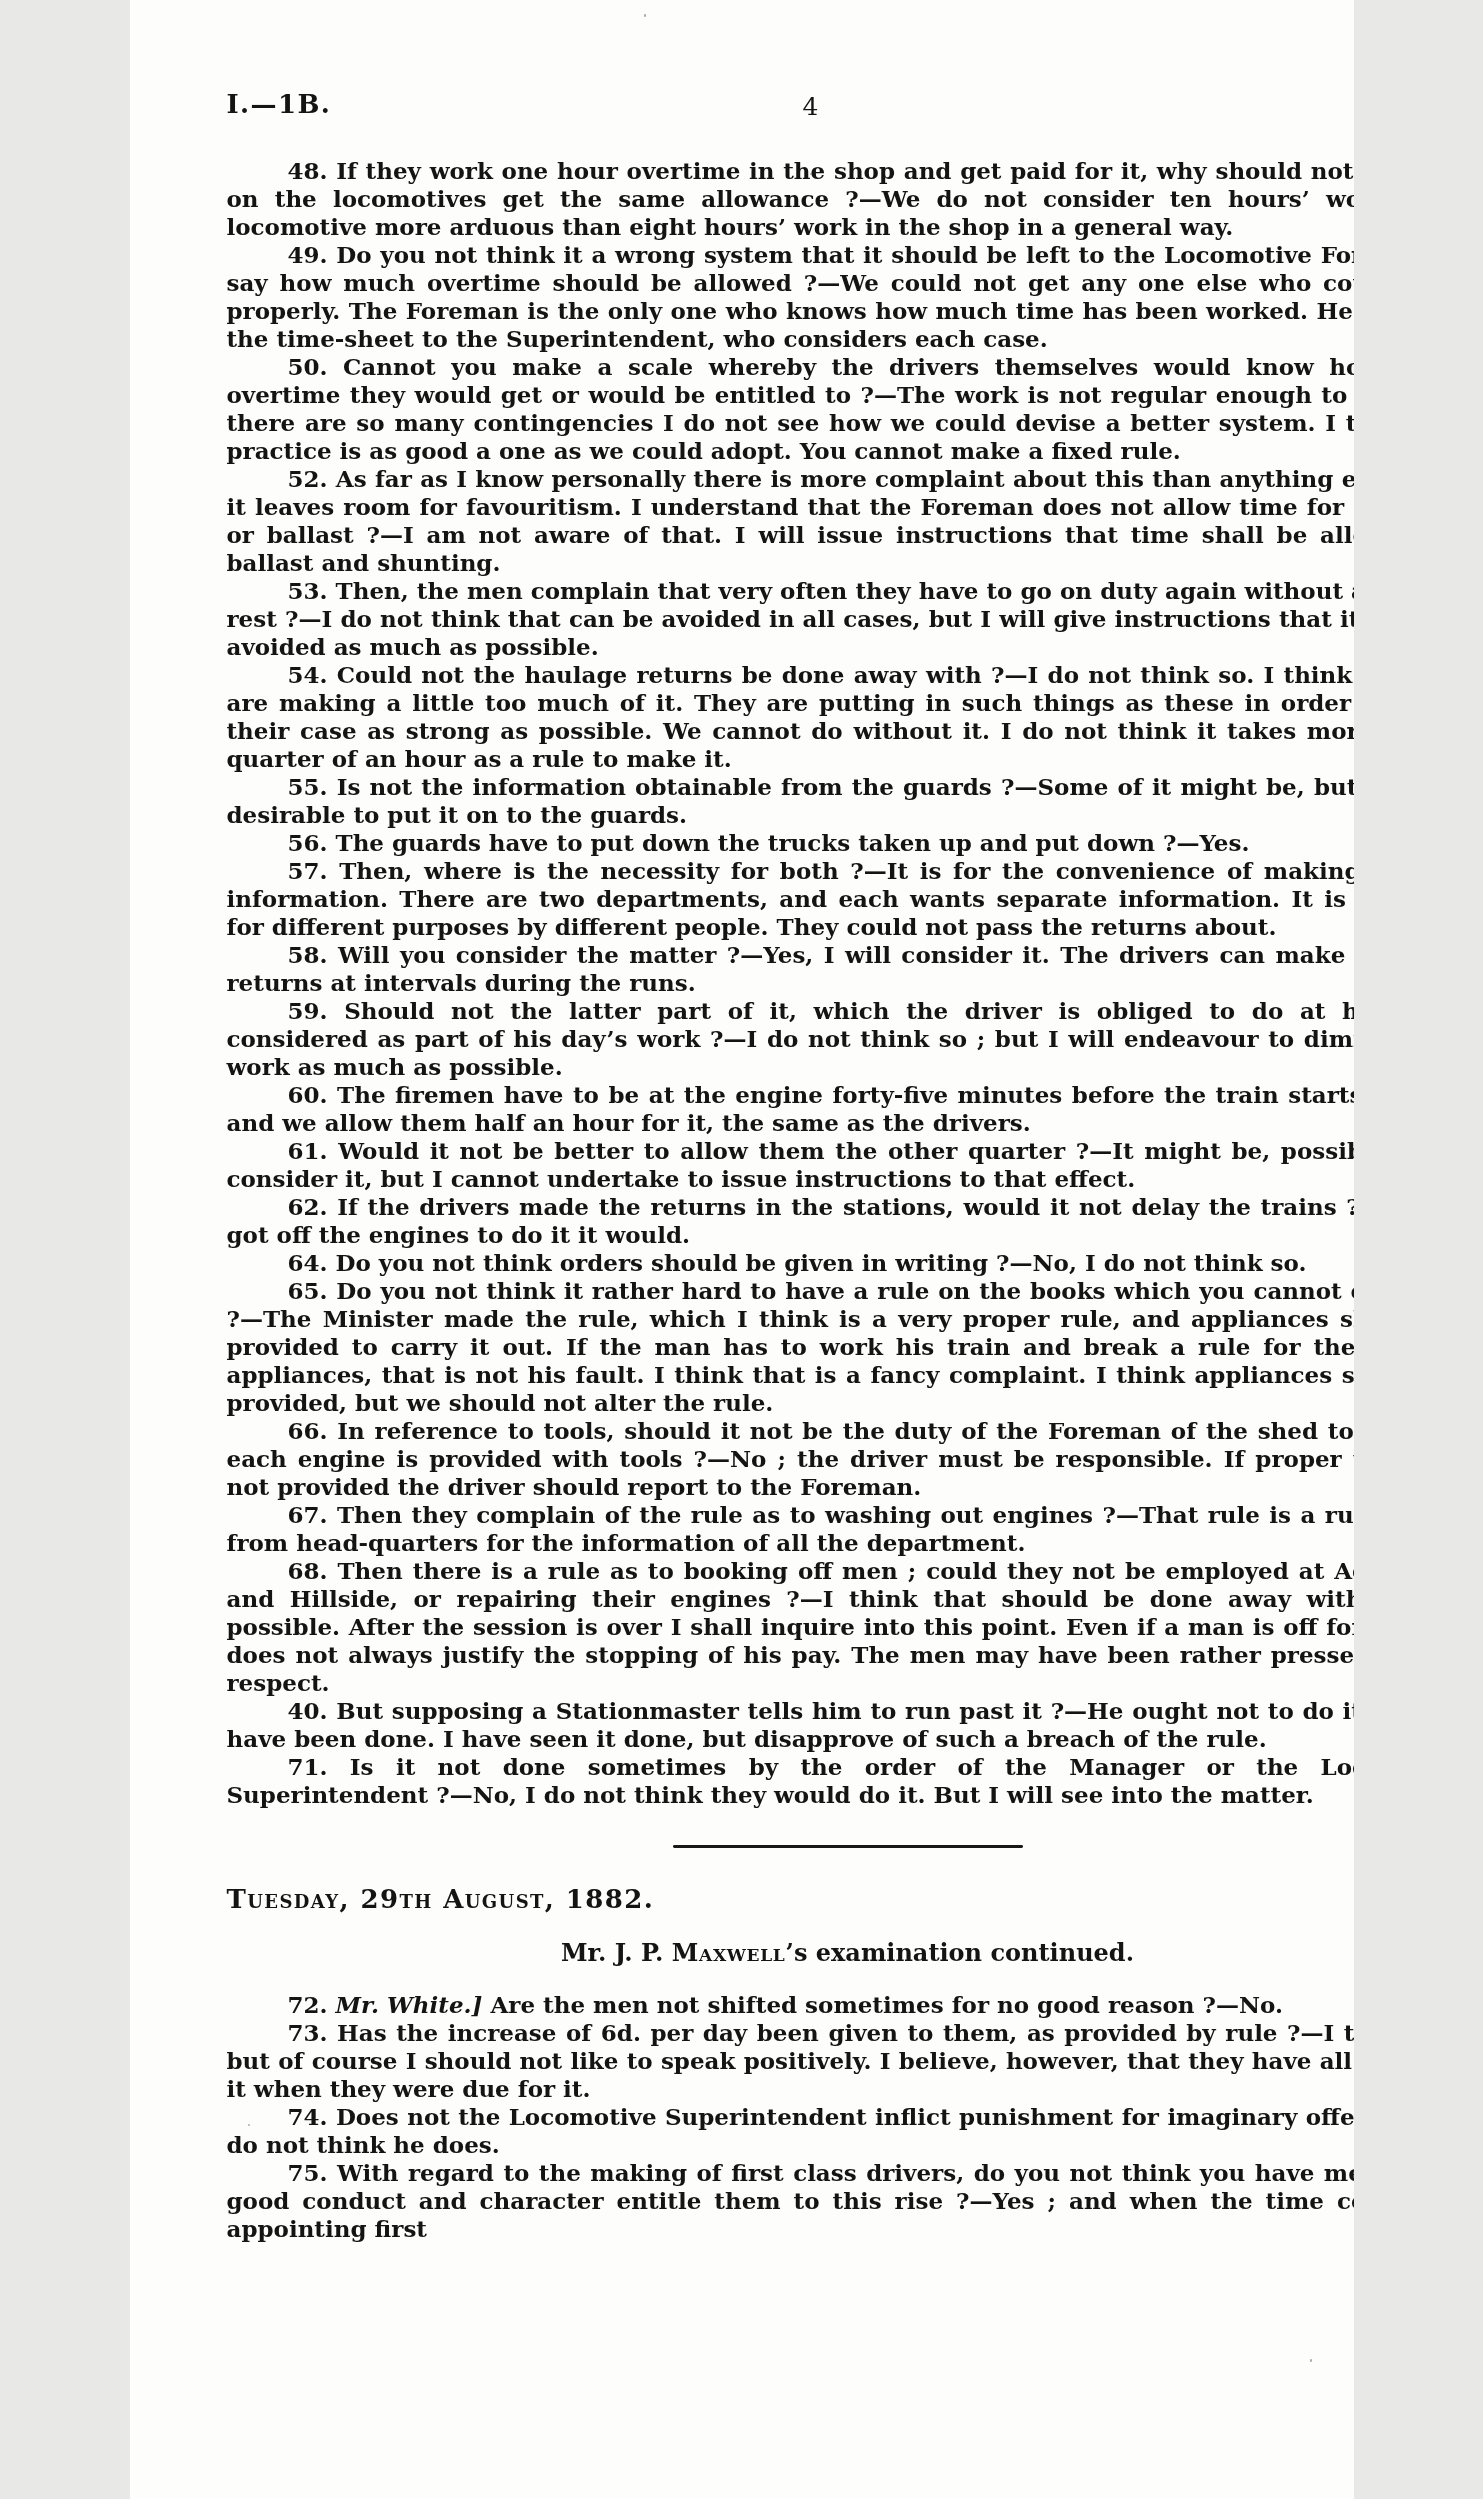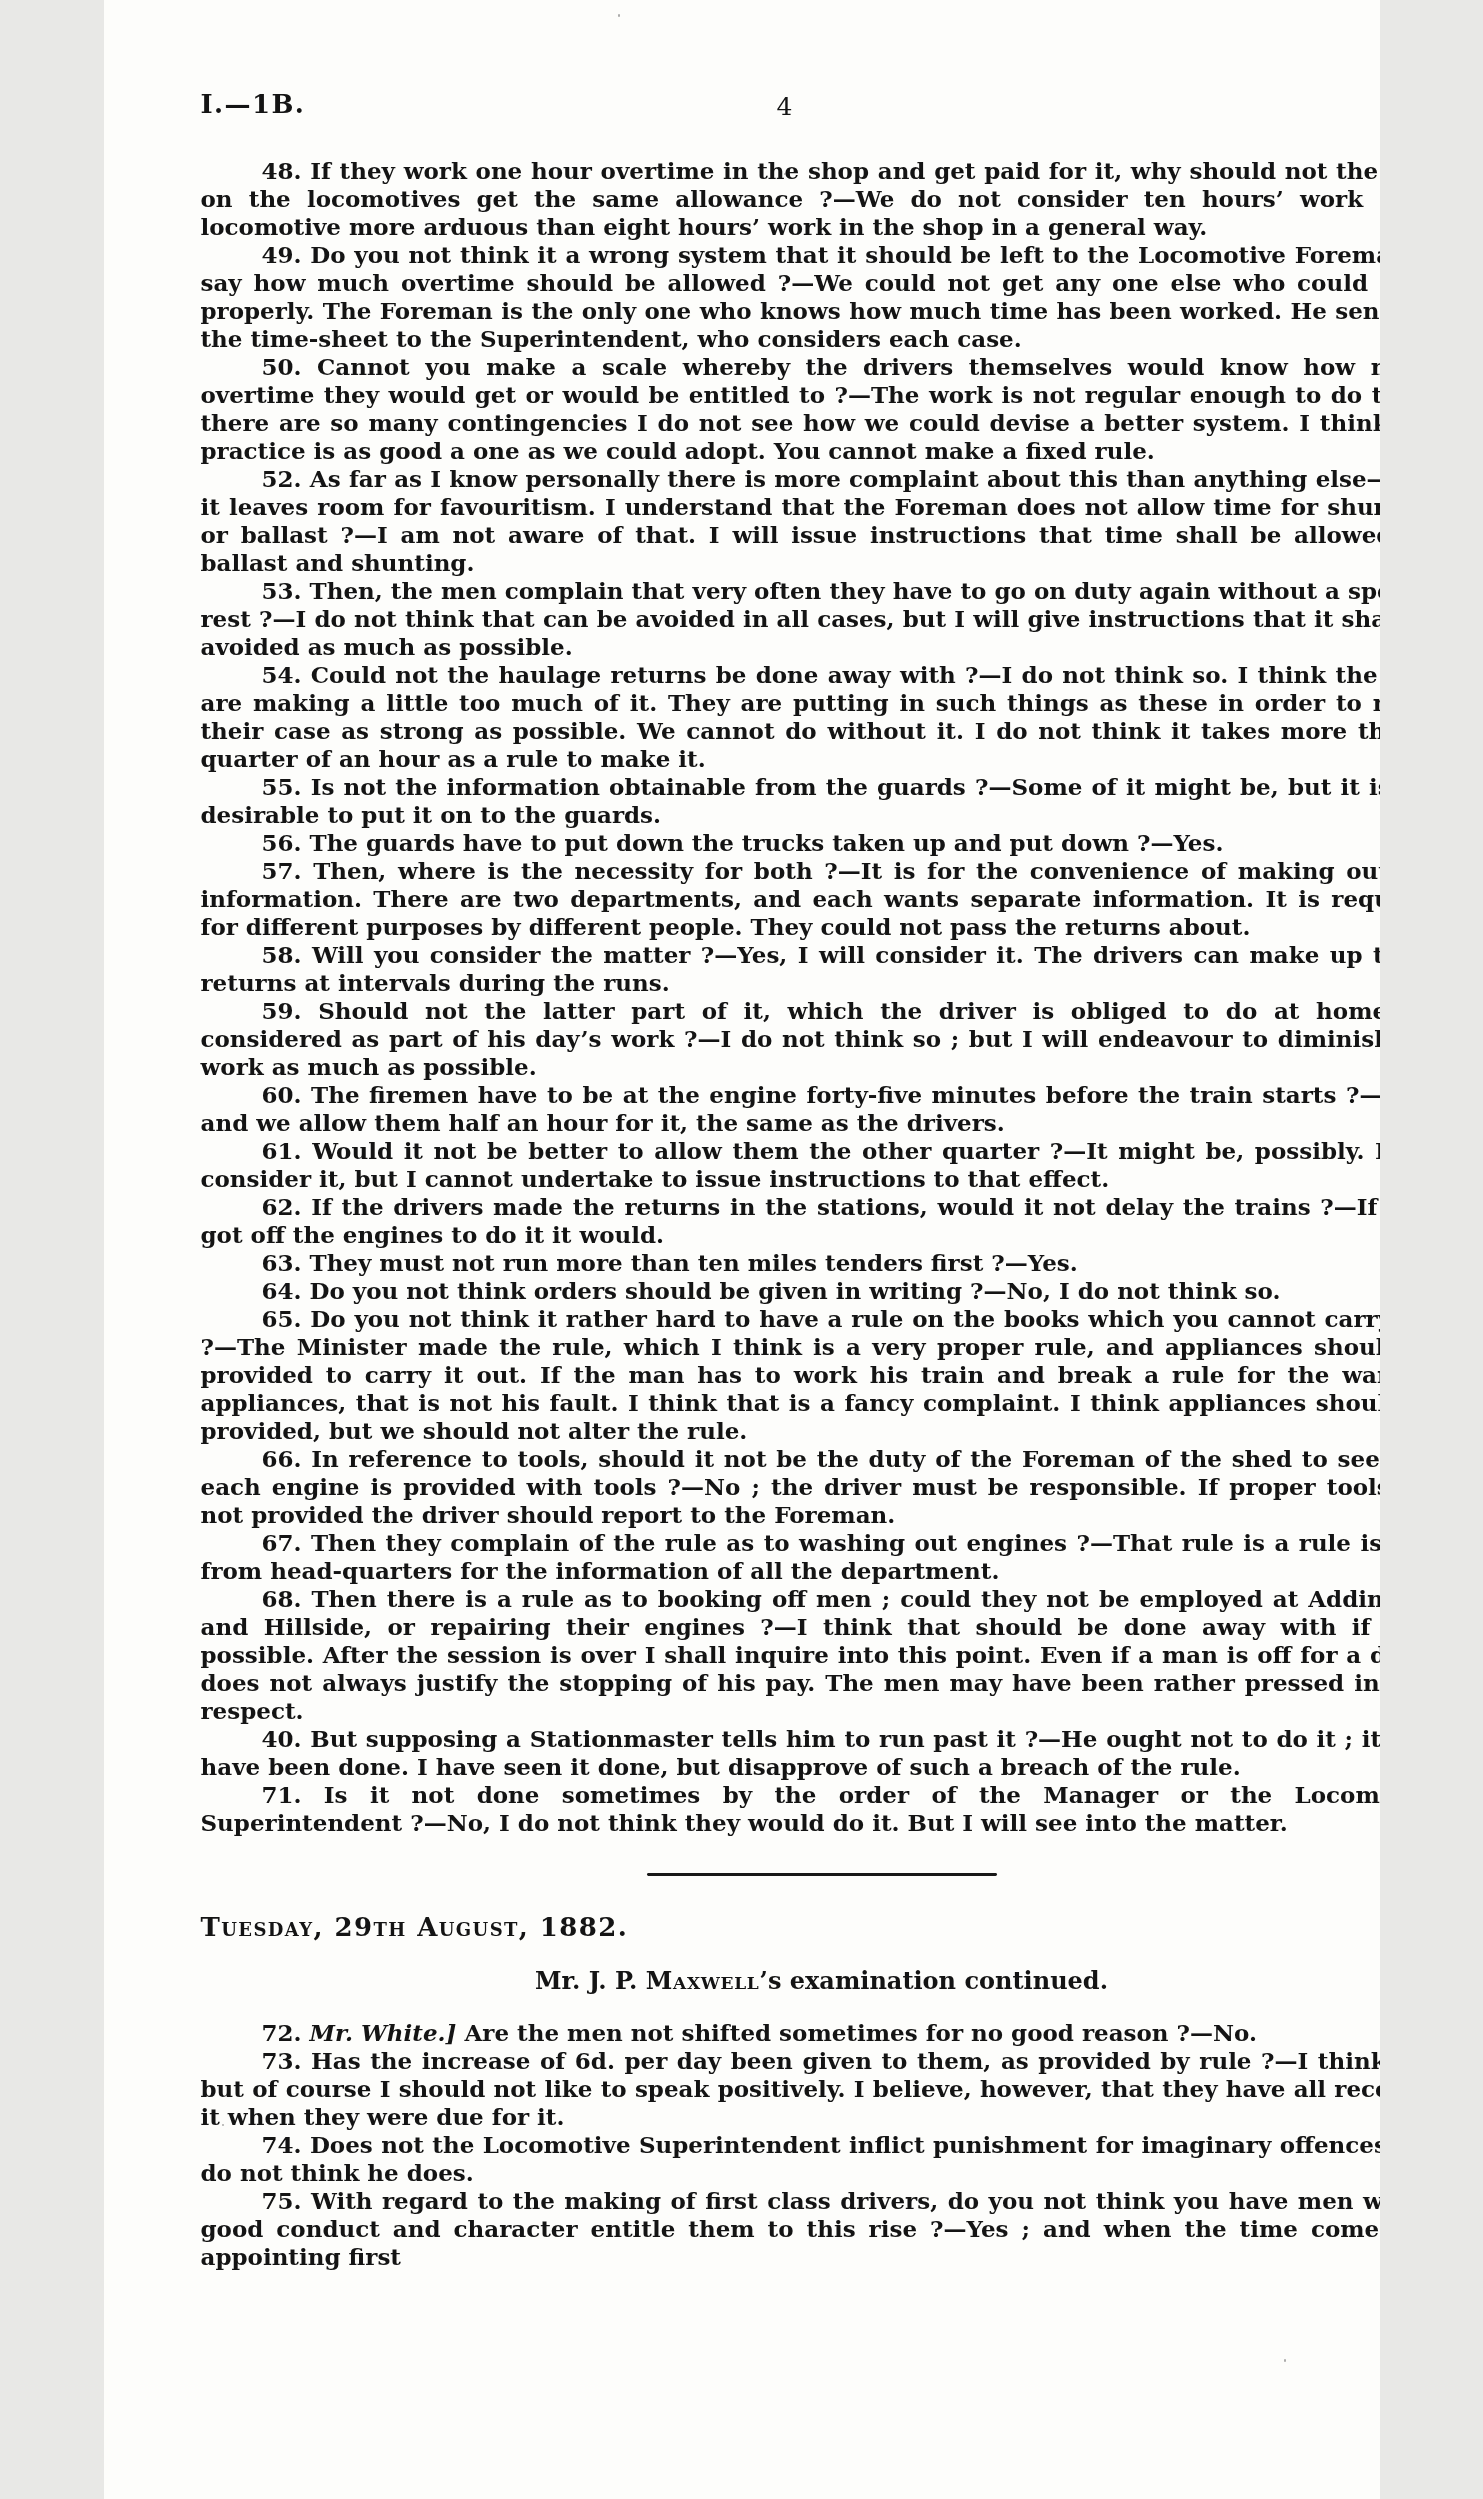--- a/index.html
+++ b/index.html
@@ -2,27 +2,28 @@
 <html style="font-size:11px"><head>
 <meta charset="utf-8">
 <style>
   html, body {
     margin: 0;
     padding: 0;
     background: #e8e8e6;
   }
   .page {
     position: relative;
-    width: 1276px;
+    width: 1184px;
     height: 2500px;
     margin: 0 auto;
     background: #fdfdfb;
     color: #141414;
     font-family: "DejaVu Serif", "Liberation Serif", serif;
     overflow: hidden;
+    padding-left: 40px;
   }
   .page-header {
     position: absolute;
     top: 89px;
     left: 97px;
     width: 1242px;
     height: 42px;
   }
   .header-left {
     position: absolute;
@@ -120,21 +121,20 @@
   <p class="qa"><span class="qnum">58.</span>  <span class="qtext">Will you consider the matter ?—Yes, I will consider it.  The drivers can make up these returns at intervals during the runs.</span></p>
 
   <p class="qa"><span class="qnum">59.</span>  <span class="qtext">Should not the latter part of it, which the driver is obliged to do at home, be considered as part of his day’s work ?—I do not think so ; but I will endeavour to diminish the work as much as possible.</span></p>
 
   <p class="qa"><span class="qnum">60.</span>  <span class="qtext">The firemen have to be at the engine forty-five minutes before the train starts ?—Yes ; and we allow them half an hour for it, the same as the drivers.</span></p>
 
   <p class="qa"><span class="qnum">61.</span>  <span class="qtext">Would it not be better to allow them the other quarter ?—It might be, possibly.  I will consider it, but I cannot undertake to issue instructions to that effect.</span></p>
 
   <p class="qa"><span class="qnum">62.</span>  <span class="qtext">If the drivers made the returns in the stations, would it not delay the trains ?—If they got off the engines to do it it would.</span></p>
 
-  <p class="qa"><span class="qnum">63.</span>  <span class="qtext">They must not run more than ten miles tenders first ?—Yes.</span></p>
 
   <p class="qa"><span class="qnum">64.</span>  <span class="qtext">Do you not think orders should be given in writing ?—No, I do not think so.</span></p>
 
   <p class="qa"><span class="qnum">65.</span>  <span class="qtext">Do you not think it rather hard to have a rule on the books which you cannot carry out ?—The Minister made the rule, which I think is a very proper rule, and appliances should be provided to carry it out.  If the man has to work his train and break a rule for the want of appliances, that is not his fault.  I think that is a fancy complaint.  I think appliances should be provided, but we should not alter the rule.</span></p>
 
   <p class="qa"><span class="qnum">66.</span>  <span class="qtext">In reference to tools, should it not be the duty of the Foreman of the shed to see that each engine is provided with tools ?—No ; the driver must be responsible.  If proper tools are not provided the driver should report to the Foreman.</span></p>
 
   <p class="qa"><span class="qnum">67.</span>  <span class="qtext">Then they complain of the rule as to washing out engines ?—That rule is a rule issued from head-quarters for the information of all the department.</span></p>
 
   <p class="qa"><span class="qnum">68.</span>  <span class="qtext">Then there is a rule as to booking off men ; could they not be employed at Addington and Hillside, or repairing their engines ?—I think that should be done away with if it is possible.  After the session is over I shall inquire into this point.  Even if a man is off for a day it does not always justify the stopping of his pay.  The men may have been rather pressed in that respect.</span></p>

